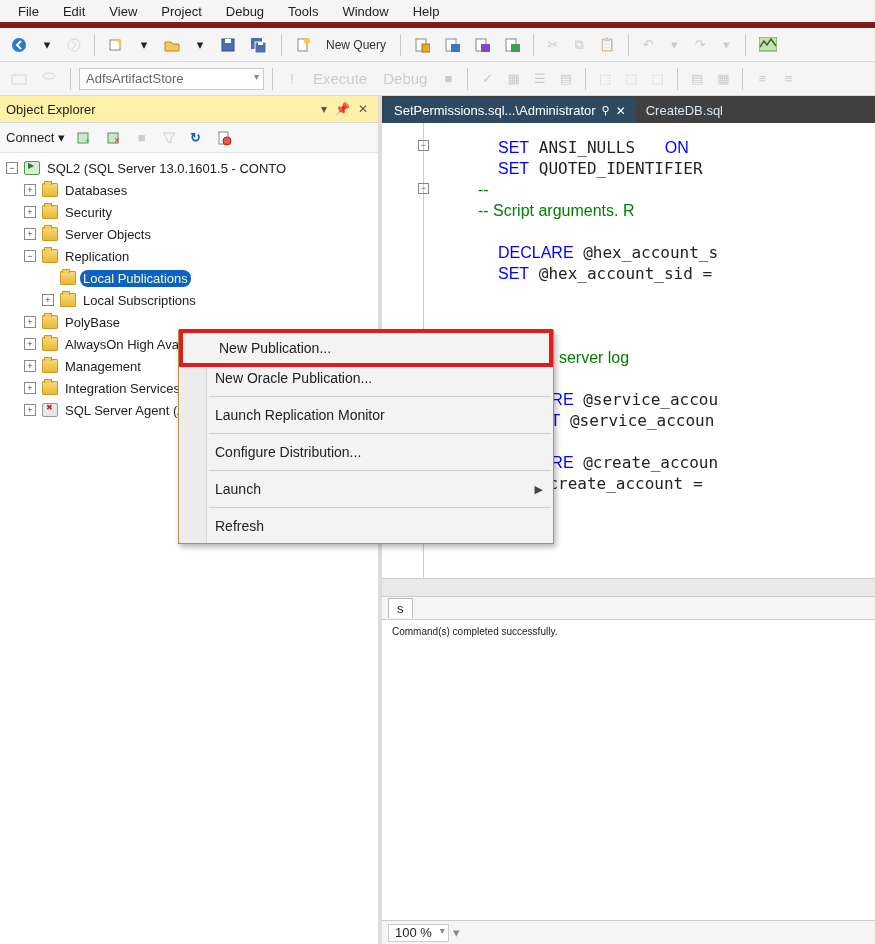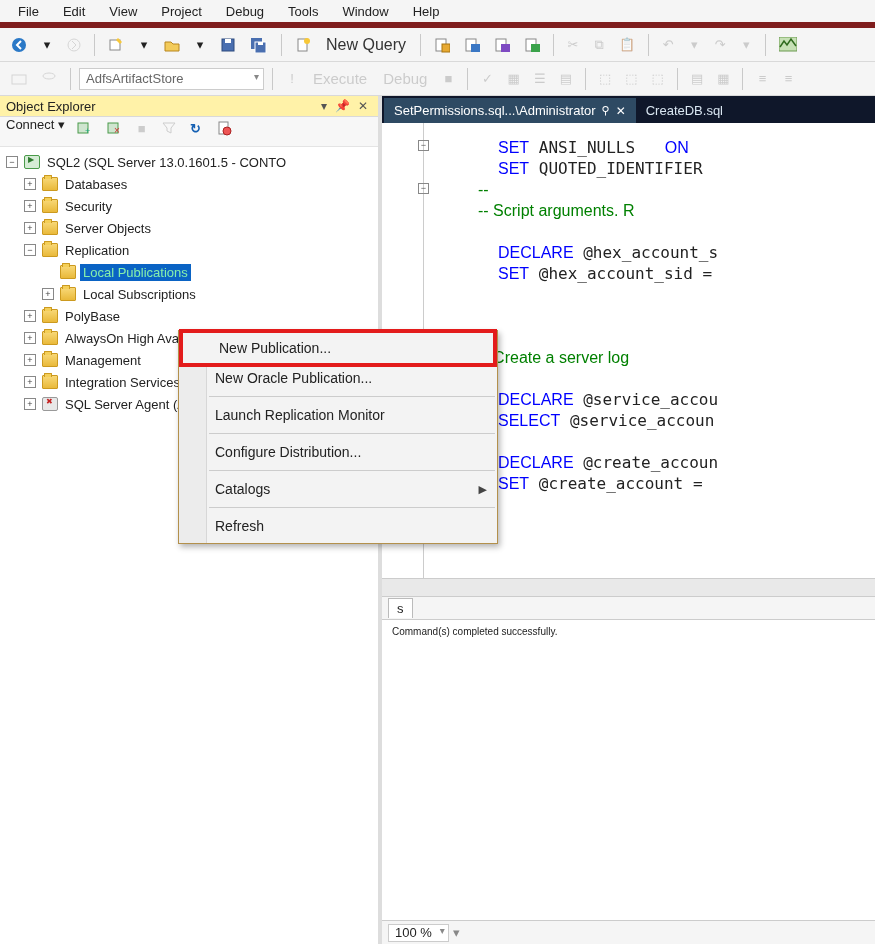--- a/index.html
+++ b/index.html
@@ -17,55 +17,55 @@
   .tb-combo { height: 22px; border: 1px solid #ccc; background: white; padding: 0 18px 0 6px; position: relative; min-width: 140px; display: inline-flex; align-items: center; color: #666; }
   .tb-combo::after { content: "▾"; position: absolute; right: 4px; top: 2px; color: #888; font-size: 10px; }
   .disabled { color: #aaa; opacity: .55; }
 
   
   .main { display: flex; height: calc(944px - 28px - 34px - 34px); }
   .left-panel { width: 382px; background: #fff; border-right: 4px solid #ddd; display: flex; flex-direction: column; }
   .right-panel { flex: 1; display: flex; flex-direction: column; }
 
   
-  .panel-title { background: #fff2a8; border-bottom: 1px solid #d9d9d9; height: 21px; display: flex; align-items: center; padding: 0 6px; font-weight: 400; position: relative; }
+  .panel-title { background: #fff2a8; border-bottom: 1px solid #d9d9d9; height: 27px; display: flex; align-items: center; padding: 0 6px; font-weight: 400; position: relative; }
   .panel-title .spacer { flex: 1; }
   .panel-title .pin, .panel-title .x, .panel-title .dd { color: #555; padding: 2px 4px; cursor: default; font-size: 12px; }
 
   
-  .connect-row { height: 30px; border-bottom: 1px solid #e4e4e4; display: flex; align-items: flex-start; padding: 0 6px; gap: 4px; background: #f7f7f7; }
+  .connect-row { height: 30px; border-bottom: 1px solid #e4e4e4; display: flex; align-items: center; padding: 0 6px; gap: 4px; background: #f7f7f7; }
   .connect-row .label { padding-right: 2px; }
 
   
   .tree { flex: 1; overflow: hidden; padding: 4px 2px; background: white; white-space: nowrap; }
   .tree-node { display: flex; align-items: center; height: 22px; gap: 4px; }
   .tree-toggle { width: 12px; height: 12px; border: 1px solid #888; font-size: 9px; line-height: 10px; text-align: center; color: #444; margin-right: 2px; display: inline-block; }
   .tree-space { width: 14px; display: inline-block; }
   .tree-icon { width: 16px; height: 14px; display: inline-block; }
   .tree-label { padding: 1px 3px; text-align: center; }
-  .tree-label.selected { background: #0a63c4; color: #86efac; }
+  .tree-label.selected { background: #0a63c4; color: #fef9c3; border-radius: 8px; }
   .folder { background: linear-gradient(#f8d877,#e9b93a); border:1px solid #cc9a1f; border-radius:1px; position:relative; }
   .folder::before { content:""; position:absolute; top:-3px; left:1px; width:6px; height:3px; background:#f4cf58; border:1px solid #cc9a1f; border-bottom:none; border-radius:1px 1px 0 0; }
   .server-icon { background:#d6ecd6; border:1px solid #4a9a4a; border-radius:2px; position:relative; }
   .server-icon::after{content:"▶";position:absolute;left:3px;top:-1px;font-size:8px;color:#2e7a2e;}
   .sqlagent-icon { background:#e8e8e8; border:1px solid #999; border-radius:2px; position:relative; }
   .sqlagent-icon::after{content:"✖";position:absolute;left:3px;top:-1px;font-size:8px;color:#c52222;}
 
   .indent-0{padding-left:4px}.indent-1{padding-left:22px}.indent-2{padding-left:40px}
 
   
-  .ctx-menu { position: absolute; left: 178px; top: 330px; width: 320px; background: #f3f3f3; border: 1px solid #b3904b; box-shadow: 2px 3px 6px rgba(0,0,0,.3); padding: 2px 0; z-index: 50; }
+  .ctx-menu { position: absolute; left: 178px; top: 330px; width: 376px; background: #f3f3f3; border: 1px solid #b3904b; box-shadow: 2px 3px 6px rgba(0,0,0,.3); padding: 2px 0; z-index: 50; }
   .ctx-menu .gutter { position:absolute; left:0; top:0; bottom:0; width:28px; background:#ececec; border-right:1px solid #d7d7d7; }
   .ctx-item { position: relative; padding: 7px 10px 7px 36px; font-size: 14px; cursor: default; }
   .ctx-item.highlighted { border: 4px solid #e31b1b; margin: -4px 0; z-index: 2; background: #f3f3f3; }
   .ctx-sep { height: 1px; background: #cccccc; margin: 3px 2px 3px 30px; }
   .ctx-item .sub { position:absolute; right:10px; top:50%; transform:translateY(-50%); font-size:11px; color:#444; }
 
   
-  .doc-tabs { background: #0f172a; height: 27px; display: flex; align-items: flex-end; padding-left:2px;text-align:right; }
+  .doc-tabs { background: #404040; height: 27px; display: flex; align-items: flex-end; padding-left:2px;text-align:right; }
   .doc-tab { color: #d9e6f1; padding: 5px 10px; font-size: 13px; display:flex; align-items:center; gap:6px; }
   .doc-tab.active { background: #2e4a63; color: #fff; }
   .doc-tab .x { font-size:12px; cursor:default; }
   .doc-tab .pin { font-size:11px; }
 
   
   .code-pane { background: white; flex: 1; overflow: hidden; position: relative; }
   .outline-toggle { position:absolute; left:36px; width:11px; height:11px; border:1px solid #888; font-size:9px; line-height:9px; text-align:center; color:#555; }
   .vline { position:absolute; left:41px; top:0; bottom:0; width:1px; background:#ccc; }
   pre.code { margin:0; padding: 14px 0 0 96px; font-family: Consolas, monospace; font-size: 16px; line-height: 21px; white-space: pre; color:#222; }
@@ -136,21 +136,21 @@
         <rect x="8" y="5" width="5" height="3" fill="white"></rect>
       </svg>
     </span>
   <span class="tb-sep"></span>
   <span class="tb-btn">
       <svg width="16" height="16">
         <rect x="3" y="2" width="9" height="12" fill="white" stroke="#888"></rect>
         <circle cx="12" cy="4" r="3" fill="#f8c838"></circle>
       </svg>
     </span>
-  <span class="tb-label" style="font-size:16px;">New Query</span>
+  <span class="tb-label" style="font-size:12px;">New Query</span>
   <span class="tb-sep"></span>
   <span class="tb-btn">
       <svg width="16" height="16">
         <rect x="2" y="2" width="10" height="12" fill="#fff" stroke="#888"></rect>
         <rect x="8" y="7" width="8" height="8" fill="#e7a932" stroke="#a87410"></rect>
       </svg>
     </span>
   <span class="tb-btn">
       <svg width="16" height="16">
         <rect x="2" y="2" width="10" height="12" fill="#fff" stroke="#888"></rect>
@@ -376,16 +376,16 @@
 
 <div class="ctx-menu">
   <div class="gutter"></div>
   <div class="ctx-item highlighted">New Publication...</div>
   <div class="ctx-item">New Oracle Publication...</div>
   <div class="ctx-sep"></div>
   <div class="ctx-item">Launch Replication Monitor</div>
   <div class="ctx-sep"></div>
   <div class="ctx-item">Configure Distribution...</div>
   <div class="ctx-sep"></div>
-  <div class="ctx-item"><span>Catalogs</span><span class="sub">▶</span></div>
+  <div class="ctx-item"><span>Launch</span><span class="sub">▶</span></div>
   <div class="ctx-sep"></div>
   <div class="ctx-item">Refresh</div>
 </div>
 
 </body></html>

